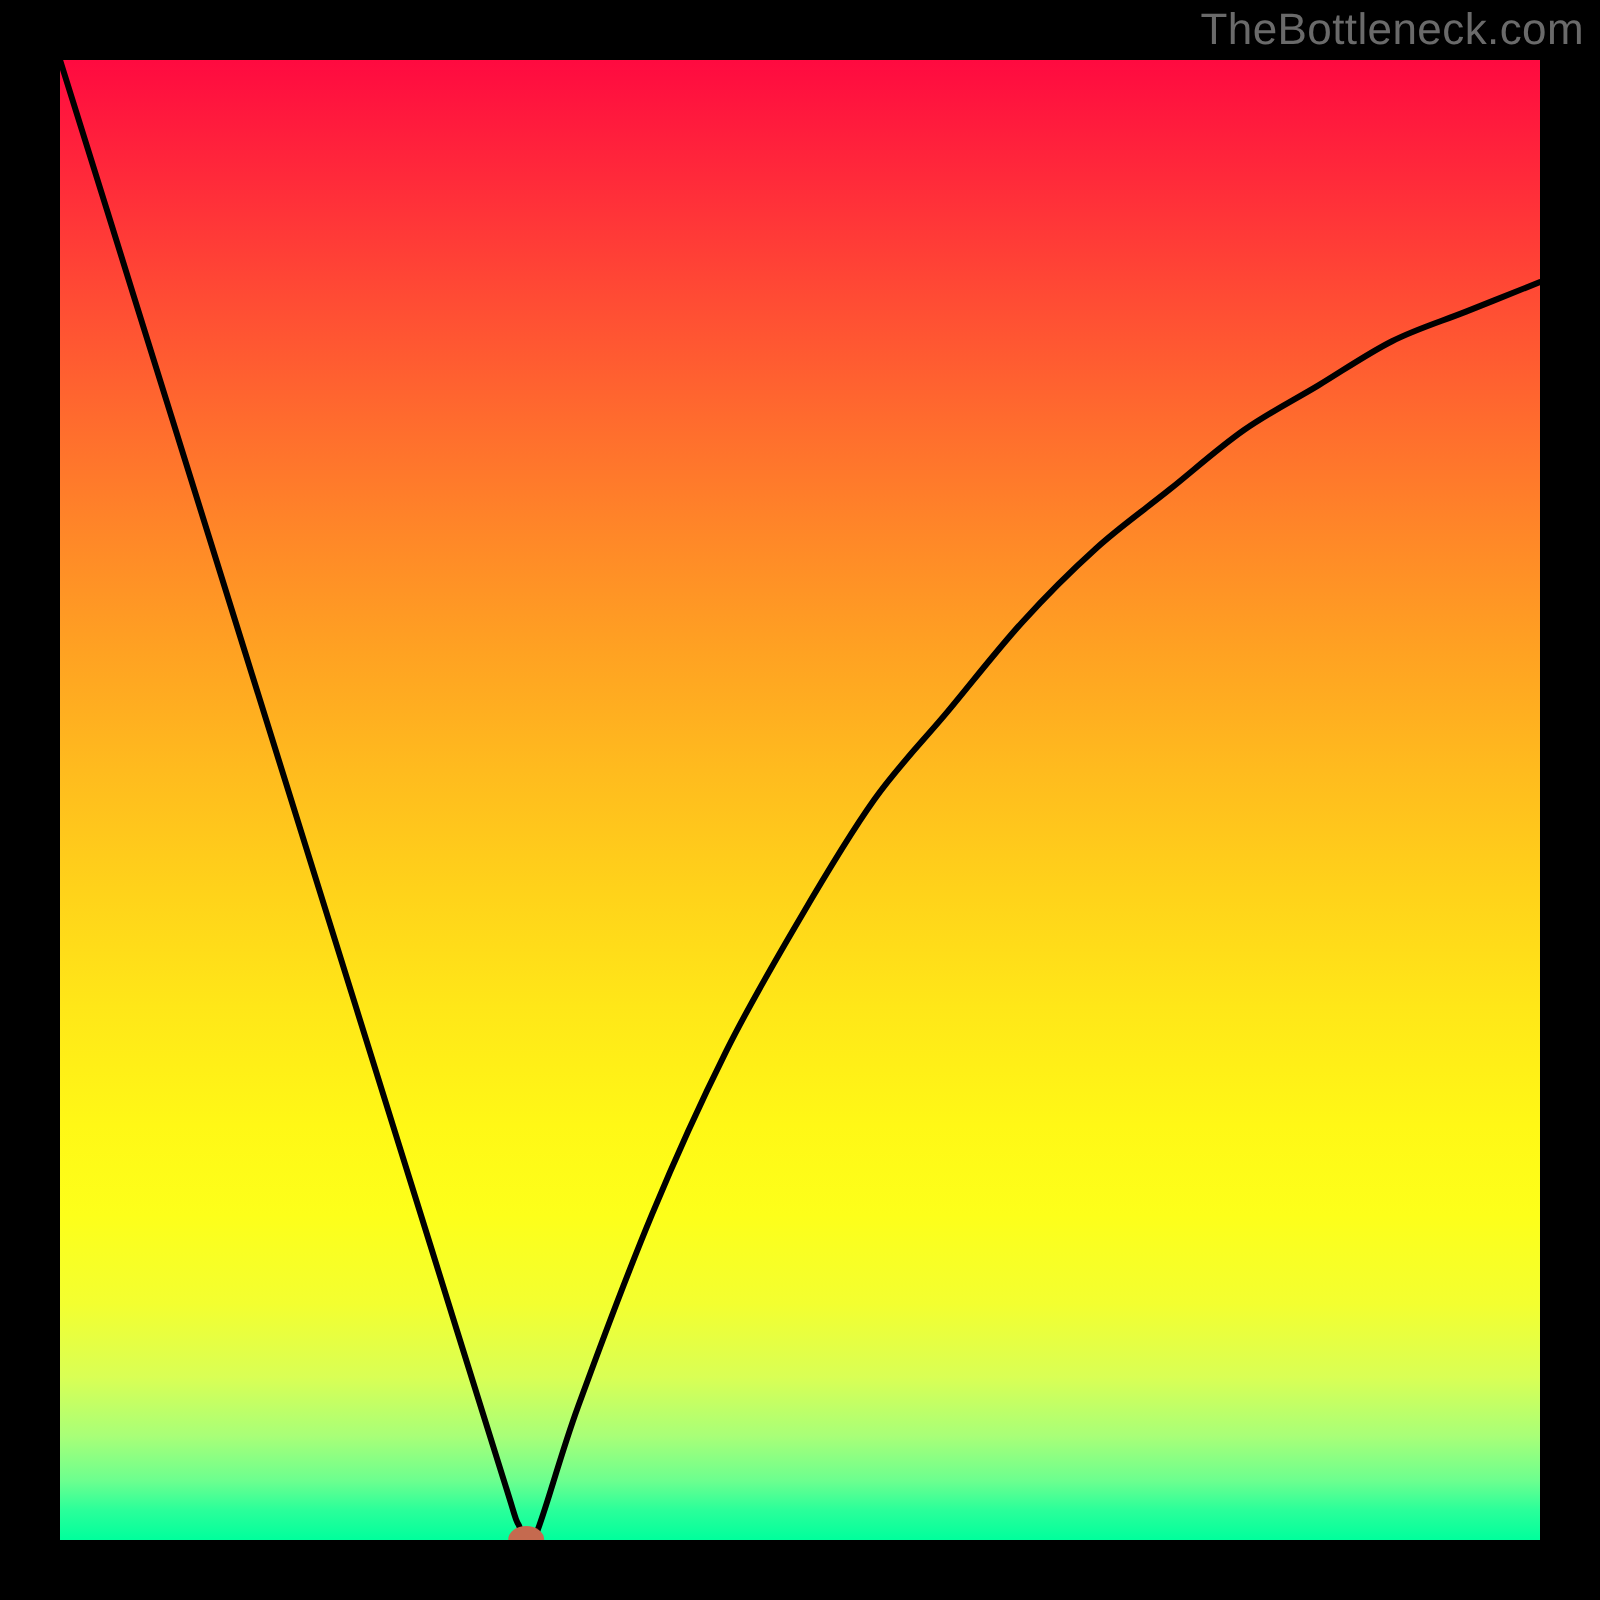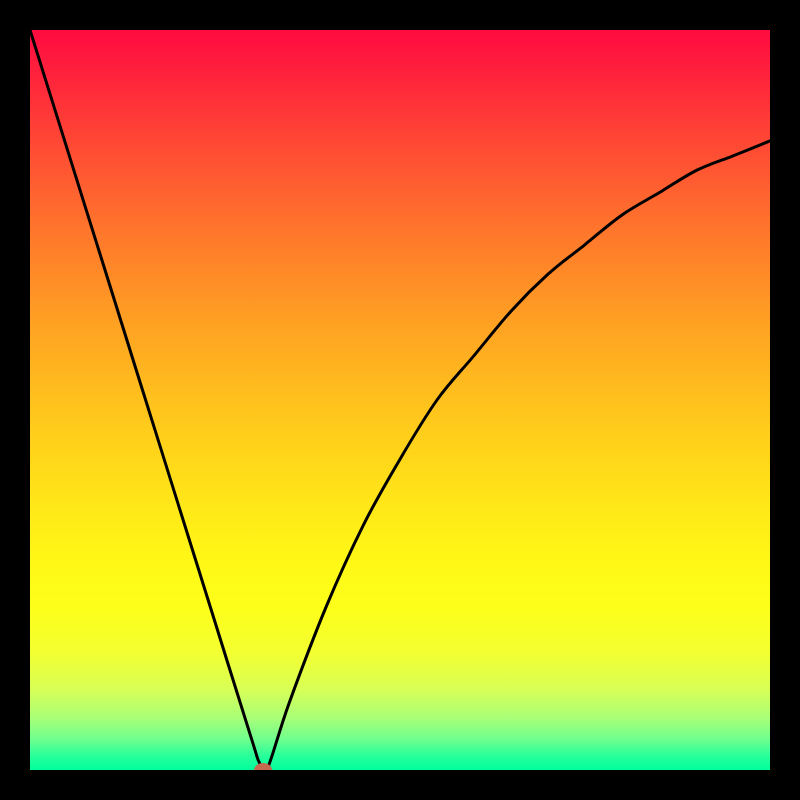--- a/index.html
+++ b/index.html
@@ -62,19 +62,20 @@
   }
   .minimum-marker {
     fill: #c56a4f;
     stroke: none;
   }
 </style>
 </head>
 <body>
 
 <div class="frame">
+  <div class="watermark">TheBottleneck.com</div>
   <div class="plot-area">
     <svg class="curve" viewBox="0 0 740 740" preserveAspectRatio="none">
       <path fill="none" stroke="#000" stroke-width="3" stroke-linecap="round" d="M 0.0 0.0 C 6.2 19.7, 24.7 78.9, 37.0 118.4 C 49.3 157.9, 61.7 197.3, 74.0 236.8 C 86.3 276.3, 98.7 315.7, 111.0 355.2 C 123.3 394.7, 135.7 434.1, 148.0 473.6 C 160.3 513.1, 172.7 552.5, 185.0 592.0 C 197.3 631.5, 214.6 687.0, 222.0 710.4 C 229.4 733.8, 226.9 727.7, 229.4 732.6 C 231.9 737.5, 231.9 749.9, 236.8 740.0 C 241.7 730.1, 249.1 700.5, 259.0 673.4 C 268.9 646.3, 283.7 606.8, 296.0 577.2 C 308.3 547.6, 320.7 520.5, 333.0 495.8 C 345.3 471.1, 357.7 450.2, 370.0 429.2 C 382.3 408.2, 394.7 387.3, 407.0 370.0 C 419.3 352.7, 431.7 340.4, 444.0 325.6 C 456.3 310.8, 468.7 294.8, 481.0 281.2 C 493.3 267.6, 505.7 255.3, 518.0 244.2 C 530.3 233.1, 542.7 224.5, 555.0 214.6 C 567.3 204.7, 579.7 193.6, 592.0 185.0 C 604.3 176.4, 616.7 170.2, 629.0 162.8 C 641.3 155.4, 653.7 146.8, 666.0 140.6 C 678.3 134.4, 690.7 130.7, 703.0 125.8 C 715.3 120.9, 733.8 113.5, 740.0 111.0"></path>
       <ellipse class="minimum-marker" rx="9" ry="7" cx="233.1" cy="740.0"></ellipse>
     </svg>
   </div>
 </div>
 
 </body></html>

